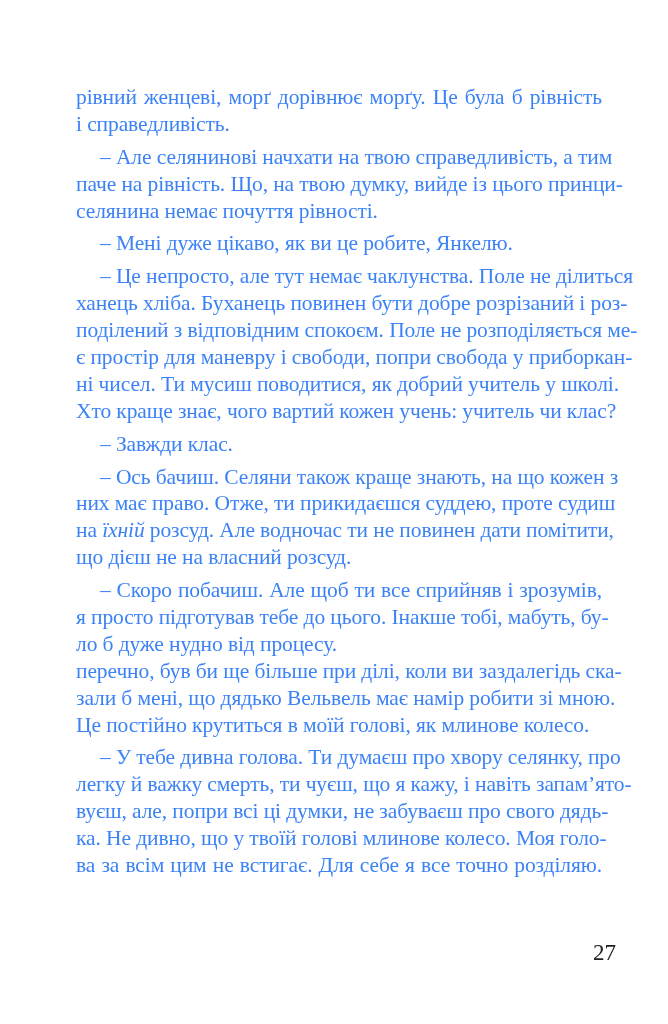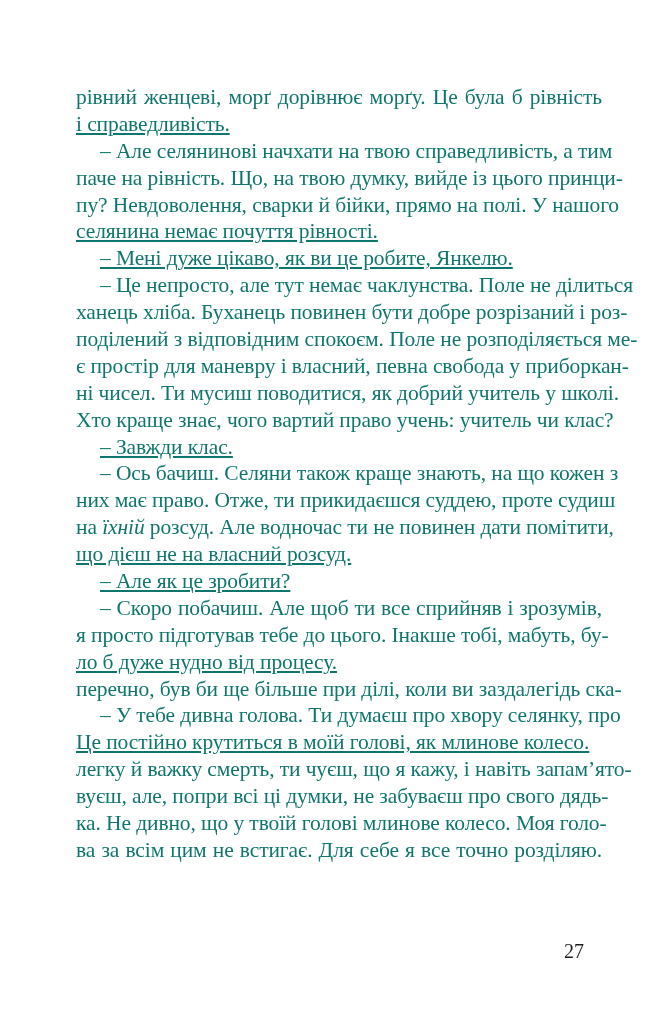--- a/index.html
+++ b/index.html
@@ -1,58 +1,57 @@
 <!DOCTYPE html>
 <html><head>
 <meta charset="utf-8">
 <style>
   html, body { margin:0; padding:0; background:#ffffff; }
   body { width:668px; height:1024px; position:relative; overflow:hidden; }
   .page { position:absolute; left:76px; top:84px; width:526px; }
   .line {
     font-family: "Liberation Serif", "DejaVu Serif", serif;
-    font-size:21.5px; line-height:26.9px; color:#0f766e;
+    font-size:21.5px; line-height:26.9px; color:#3b82f6;
     white-space:nowrap; text-align:justify; text-align-last:justify;
     height:26.9px; letter-spacing:-0.1px;
   }
-  .line.last { text-align-last:left;text-decoration:underline; }
-  .line.indent { padding-left:24px; }
+  .line.last { text-align-last:left; }
+  .line.indent { padding-left:24px;margin-top:6px; }
   .page-number {
-    position:absolute; right:84px; top:940px;
+    position:absolute; right:52px; top:940px;
     font-family: "Liberation Serif", "DejaVu Serif", serif;
-    font-size:20px; color:#1e1e1e;
+    font-size:23px; color:#1e1e1e;
   }
 </style>
 </head>
 <body>
 
 <div class="page" id="page-body">
     <div class="line">рівний женцеві, морґ дорівнює морґу. Це була б рівність</div>
     <div class="line last">і справедливість.</div>
     <div class="line indent">– Але селянинові начхати на твою справедливість, а тим</div>
     <div class="line">паче на рівність. Що, на твою думку, вийде із цього принци-</div>
-    <div class="line">пу? Невдоволення, сварки й бійки, прямо на полі. У нашого</div>
     <div class="line last">селянина немає почуття рівності.</div>
     <div class="line indent last">– Мені дуже цікаво, як ви це робите, Янкелю.</div>
     <div class="line indent">– Це непросто, але тут немає чаклунства. Поле не ділиться</div>
     <div class="line">ханець хліба. Буханець повинен бути добре розрізаний і роз-</div>
     <div class="line">поділений з відповідним спокоєм. Поле не розподіляється ме-</div>
-    <div class="line">є простір для маневру і власний, певна свобода у приборкан-</div>
+    <div class="line">є простір для маневру і свободи, попри свобода у приборкан-</div>
     <div class="line">ні чисел. Ти мусиш поводитися, як добрий учитель у школі.</div>
-    <div class="line">Хто краще знає, чого вартий право учень: учитель чи клас?</div>
+    <div class="line">Хто краще знає, чого вартий кожен учень: учитель чи клас?</div>
     <div class="line indent last">– Завжди клас.</div>
     <div class="line indent">– Ось бачиш. Селяни також краще знають, на що кожен з</div>
     <div class="line">них має право. Отже, ти прикидаєшся суддею, проте судиш</div>
     <div class="line"><span>на </span><i>їхній</i><span> розсуд. Але водночас ти не повинен дати помітити,</span></div>
     <div class="line last">що дієш не на власний розсуд.</div>
-    <div class="line indent last">– Але як це зробити?</div>
     <div class="line indent">– Скоро побачиш. Але щоб ти все сприйняв і зрозумів,</div>
     <div class="line">я просто підготував тебе до цього. Інакше тобі, мабуть, бу-</div>
     <div class="line last">ло б дуже нудно від процесу.</div>
     <div class="line">перечно, був би ще більше при ділі, коли ви заздалегідь ска-</div>
+    <div class="line">зали б мені, що дядько Вельвель має намір робити зі мною.</div>
+    <div class="line last">Це постійно крутиться в моїй голові, як млинове колесо.</div>
     <div class="line indent">– У тебе дивна голова. Ти думаєш про хвору селянку, про</div>
-    <div class="line last">Це постійно крутиться в моїй голові, як млинове колесо.</div>
     <div class="line">легку й важку смерть, ти чуєш, що я кажу, і навіть запам’ято-</div>
     <div class="line">вуєш, але, попри всі ці думки, не забуваєш про свого дядь-</div>
     <div class="line">ка. Не дивно, що у твоїй голові млинове колесо. Моя голо-</div>
     <div class="line">ва за всім цим не встигає. Для себе я все точно розділяю.</div>
   </div>
 <div class="page-number">27</div>
 
 </body></html>

